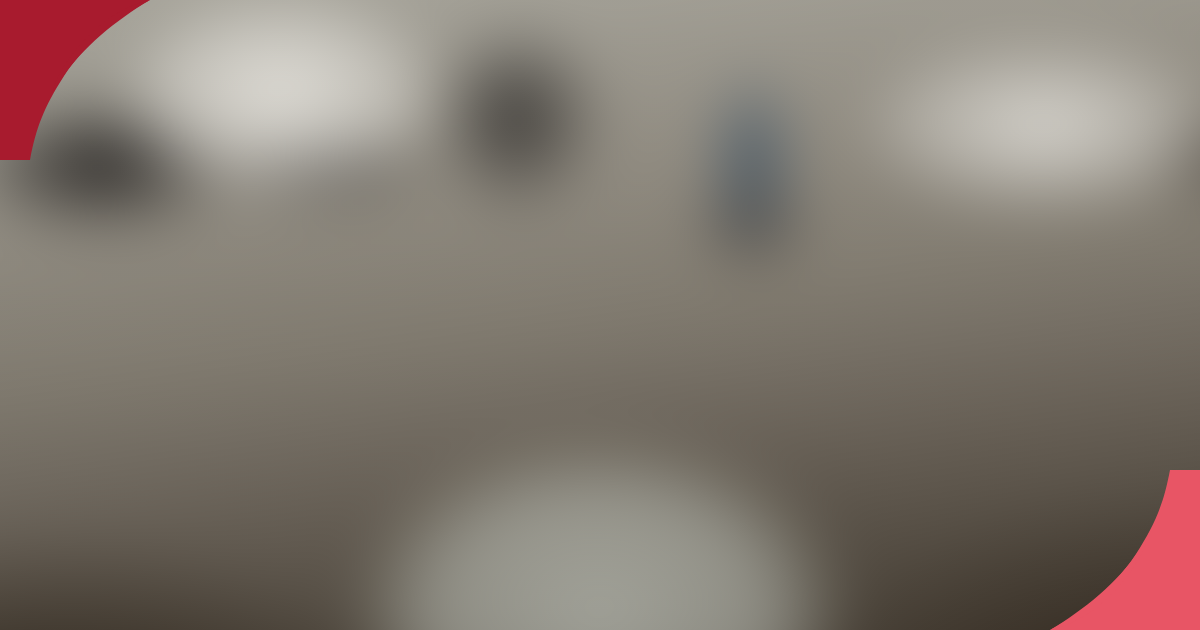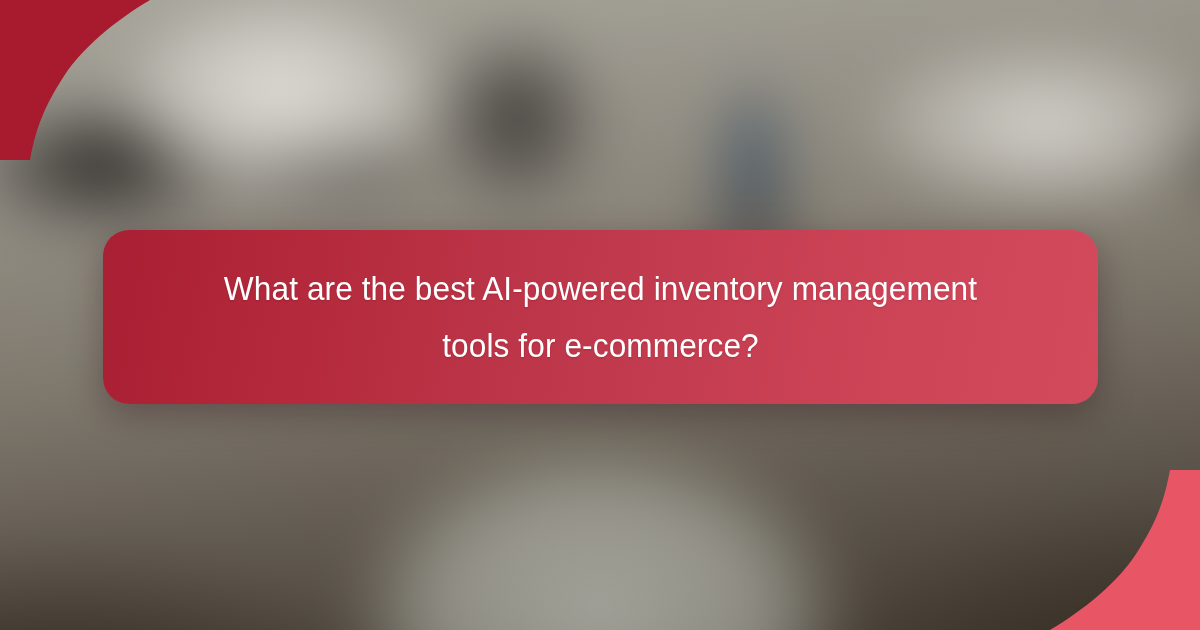--- a/index.html
+++ b/index.html
@@ -104,17 +104,14 @@
   <svg class="swoosh swoosh-tl" width="250" height="160" viewBox="0 0 250 160" aria-hidden="true">
     <path d="M0,0 L150,0 C120,16 86,42 64,76 C44,107 36,128 30,160 L0,160 Z" fill="#a81b2e"></path>
     <path d="M150,0 C116,20 82,48 62,78 C56,87 53,91 52,92 C58,72 76,44 104,22 C117,12 133,4 150,0 Z" fill="#a81b2e"></path>
   </svg>
 
   <svg class="swoosh swoosh-br" width="250" height="160" viewBox="0 0 250 160" aria-hidden="true">
     <path d="M250,160 L100,160 C130,144 164,118 186,84 C206,53 214,32 220,0 L250,0 Z" fill="#e85565"></path>
     <path d="M100,160 C134,140 168,112 188,82 C194,73 197,69 198,68 C192,88 174,116 146,138 C133,148 117,156 100,160 Z" fill="#e85565"></path>
   </svg>
 
-  <div class="question-card">
-    <div class="question-text">What are the best AI-powered inventory management tools for e-commerce?</div>
-  </div>
 
 </div>
 
 </body></html>

